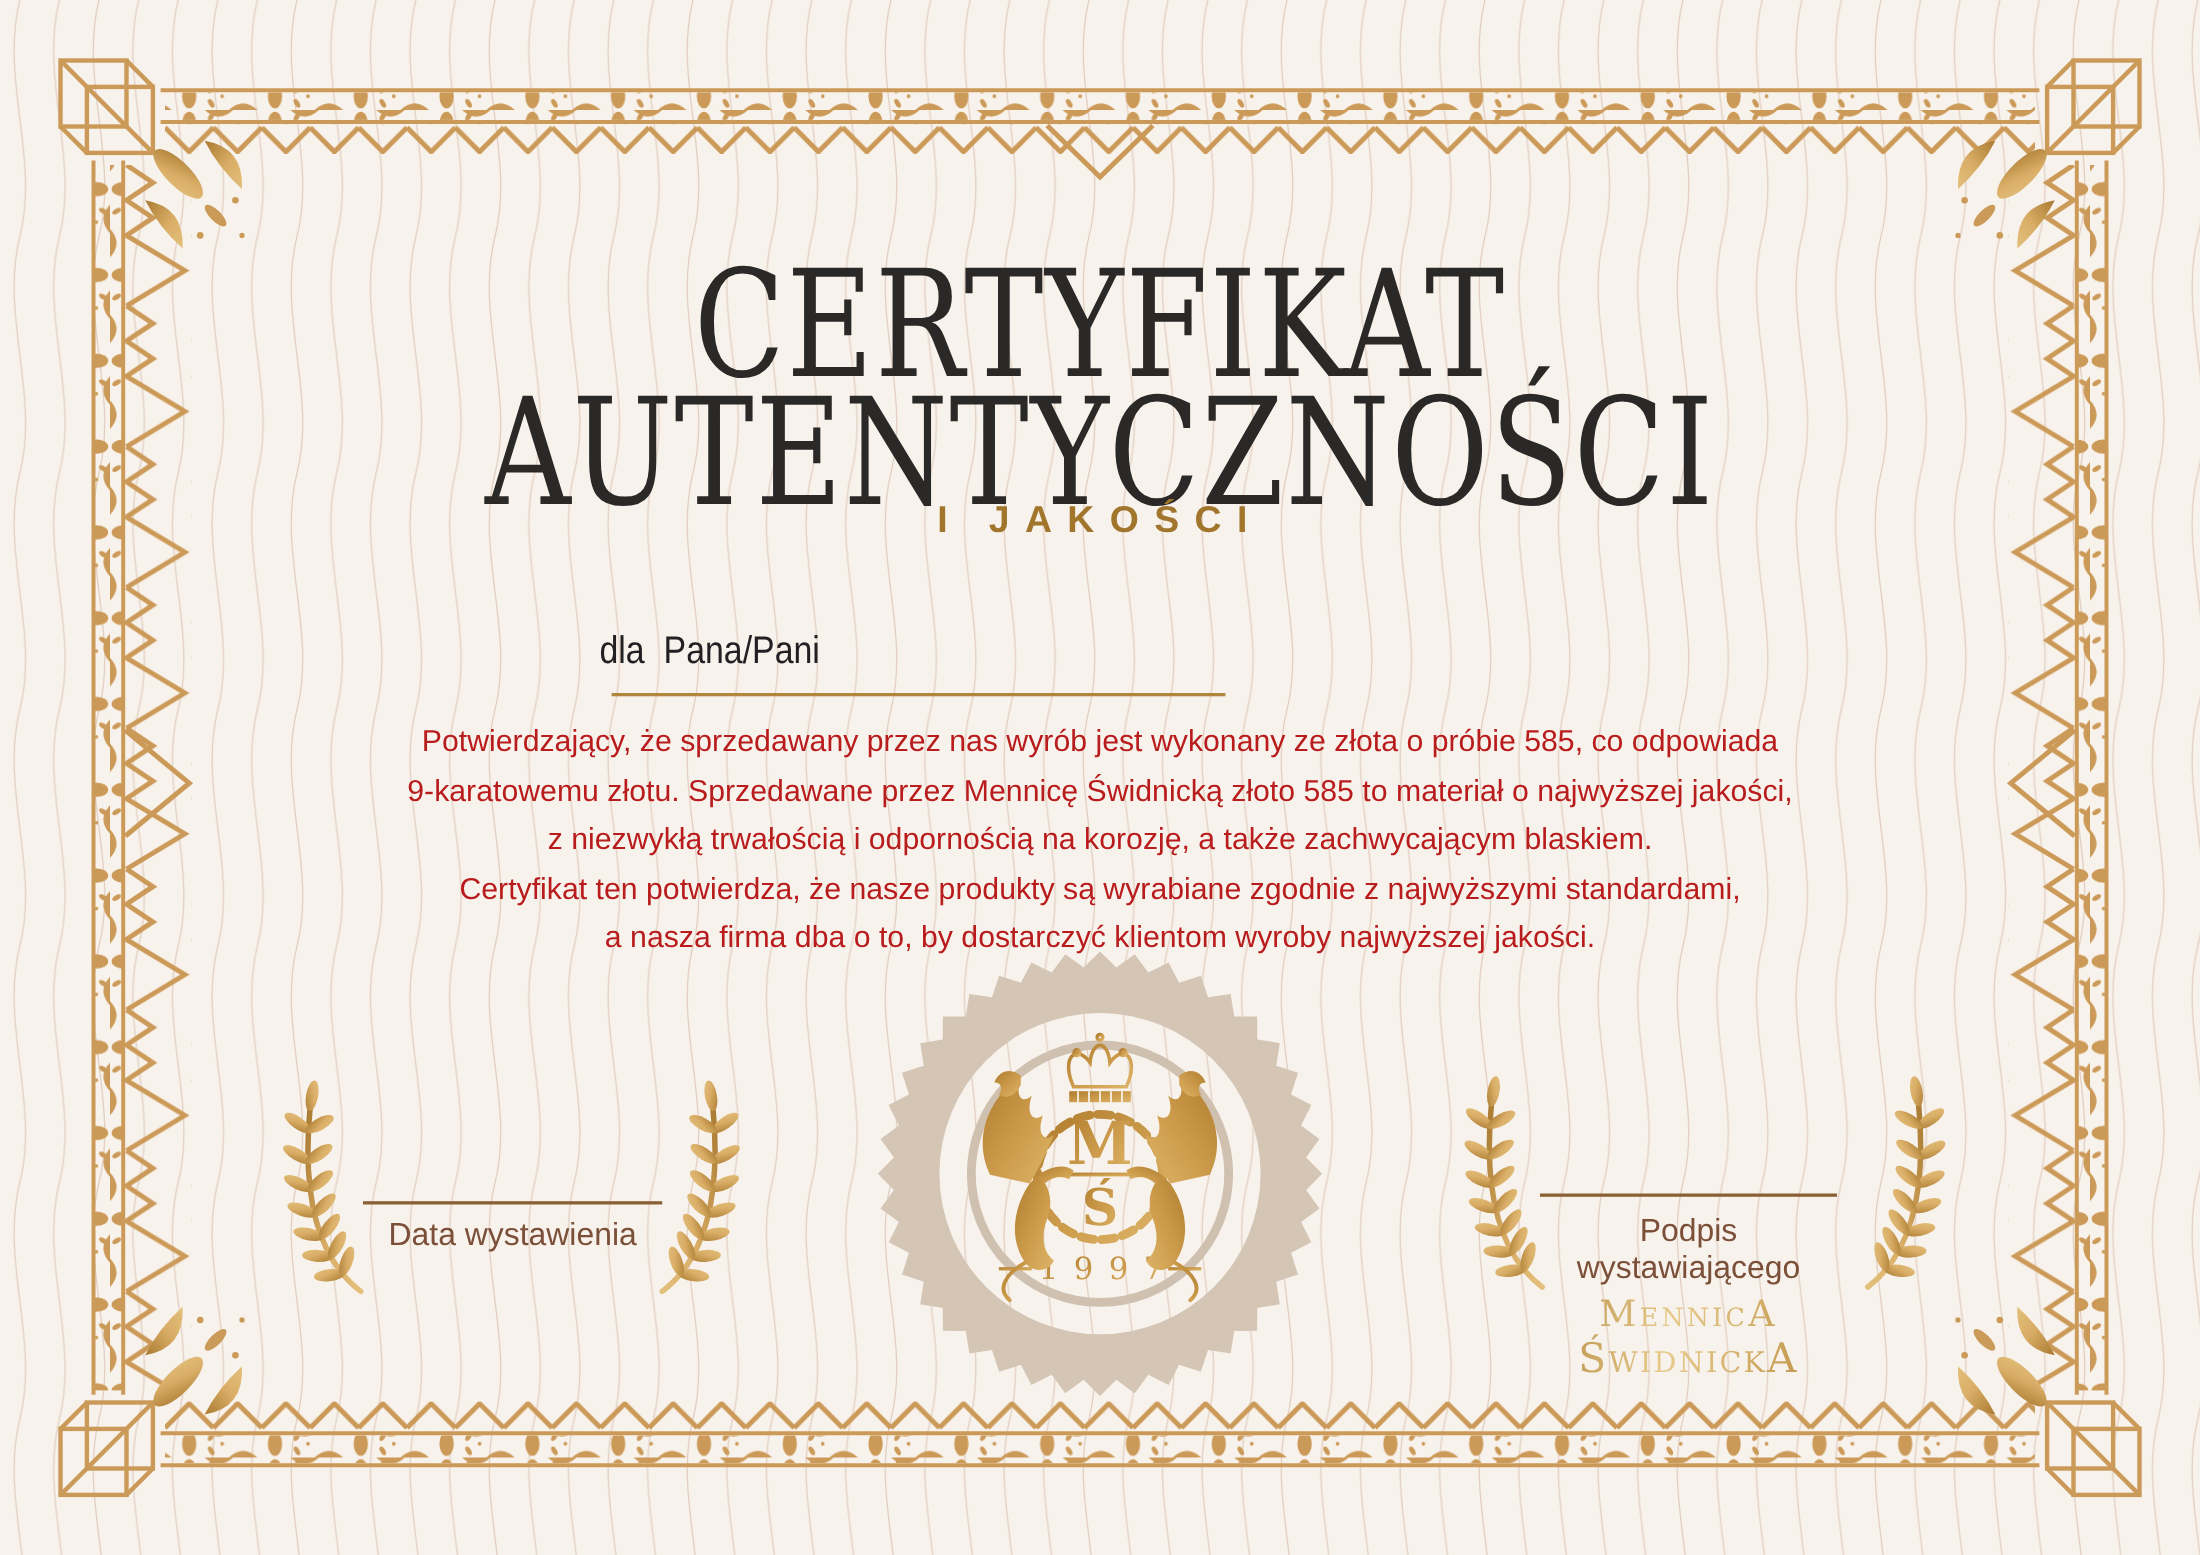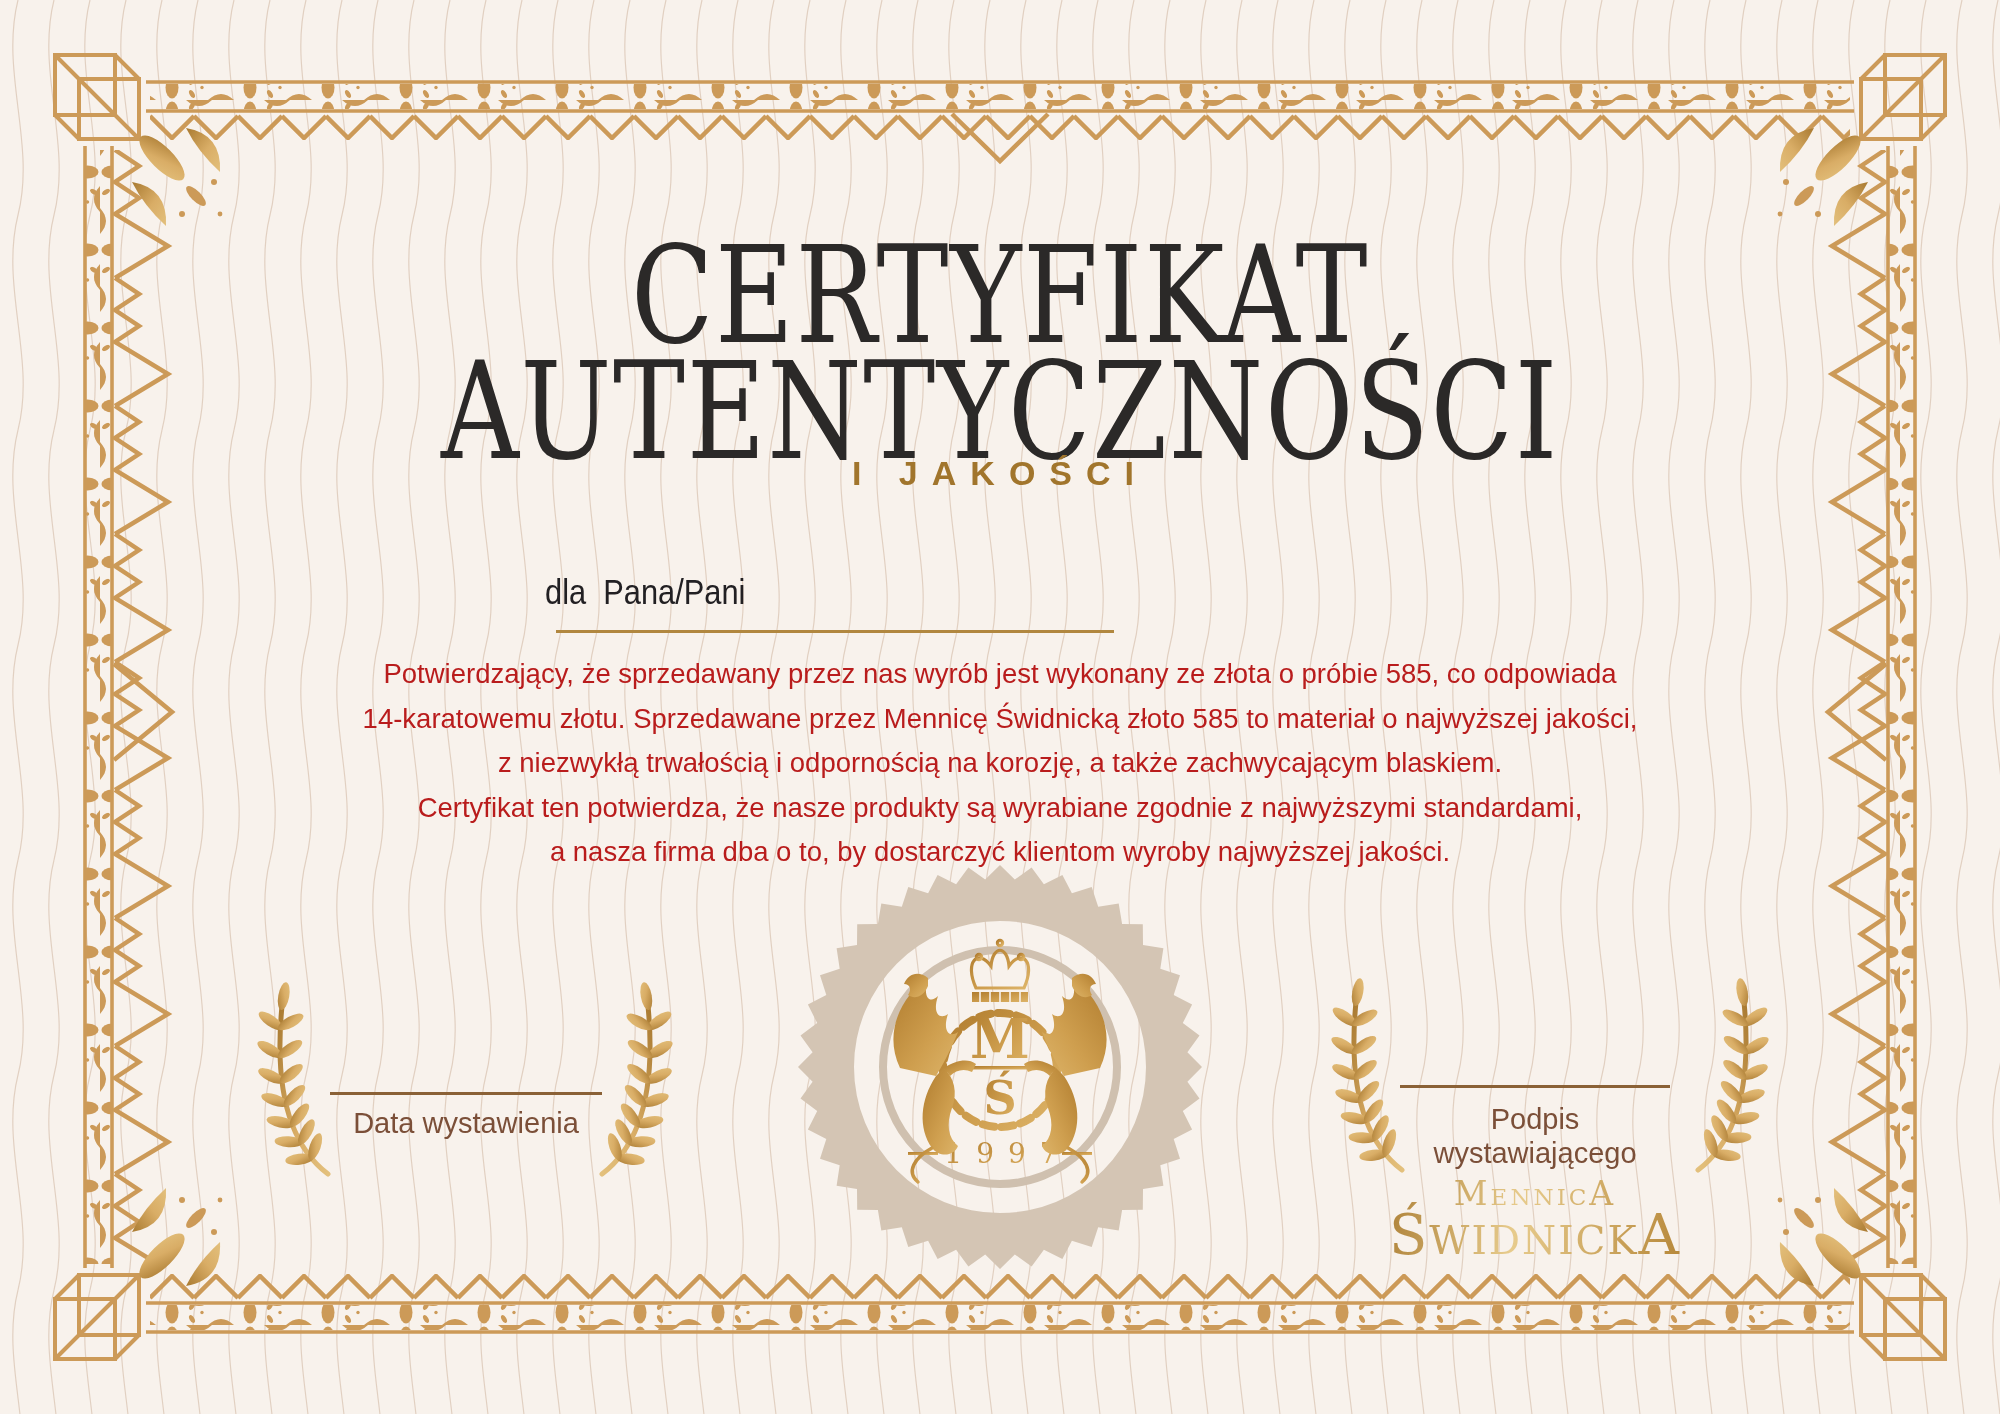--- a/index.html
+++ b/index.html
@@ -49,21 +49,21 @@
   #sig-label{left:1375px;top:1102px;width:320px;}
   .brand{
     left:1360px;top:1176px;width:350px;text-align:center;
     font-family:"DejaVu Serif", serif;font-weight:normal;
     color:#c59a4c;
     background:linear-gradient(100deg,#a97b31 5%,#e7cb8c 45%,#b98b3e 90%);
     -webkit-background-clip:text;background-clip:text;
     -webkit-text-fill-color:transparent;
   }
   .brand-l1{font-size:33px;line-height:36px;letter-spacing:3px;font-variant:small-caps;}
-  .brand-l2{font-size:56px;line-height:46px;letter-spacing:2px;font-variant:small-caps;}
+  .brand-l2{font-size:37px;line-height:46px;letter-spacing:2px;font-variant:small-caps;}
 </style>
 </head>
 <body>
 
 <svg id="decor" width="2000" height="1414" viewBox="0 0 2000 1414">
   <defs>
     <linearGradient id="goldGrad" x1="0" y1="0" x2="1" y2="1">
       <stop offset="0" stop-color="#a97a31"></stop>
       <stop offset="0.55" stop-color="#d9ad66"></stop>
       <stop offset="1" stop-color="#e3c07c"></stop>
@@ -232,21 +232,21 @@
 
 <div id="title1" class="abs title-line">CERTYFIKAT</div>
 <div id="title2" class="abs title-line">AUTENTYCZNOŚCI</div>
 <div class="abs subtitle">I JAKOŚCI</div>
 
 <div class="abs recipient">dla  Pana/Pani</div>
 <div class="abs recipient-line"></div>
 
 <div class="abs body-text">
   <div>Potwierdzający, że sprzedawany przez nas wyrób jest wykonany ze złota o próbie 585, co odpowiada</div>
-  <div>14-karatowemu złotu. Sprzedawane przez Mennicę Świdnicką złoto 585 to materiał o najwyższej jakości,</div>
+  <div>9-karatowemu złotu. Sprzedawane przez Mennicę Świdnicką złoto 585 to materiał o najwyższej jakości,</div>
   <div>z niezwykłą trwałością i odpornością na korozję, a także zachwycającym blaskiem.</div>
   <div>Certyfikat ten potwierdza, że nasze produkty są wyrabiane zgodnie z najwyższymi standardami,</div>
   <div>a nasza firma dba o to, by dostarczyć klientom wyroby najwyższej jakości.</div>
 </div>
 
 <div id="date-line" class="abs sig-line"></div>
 <div id="date-label" class="abs sig-label">Data wystawienia</div>
 
 <div id="sig-line" class="abs sig-line"></div>
 <div id="sig-label" class="abs sig-label">

